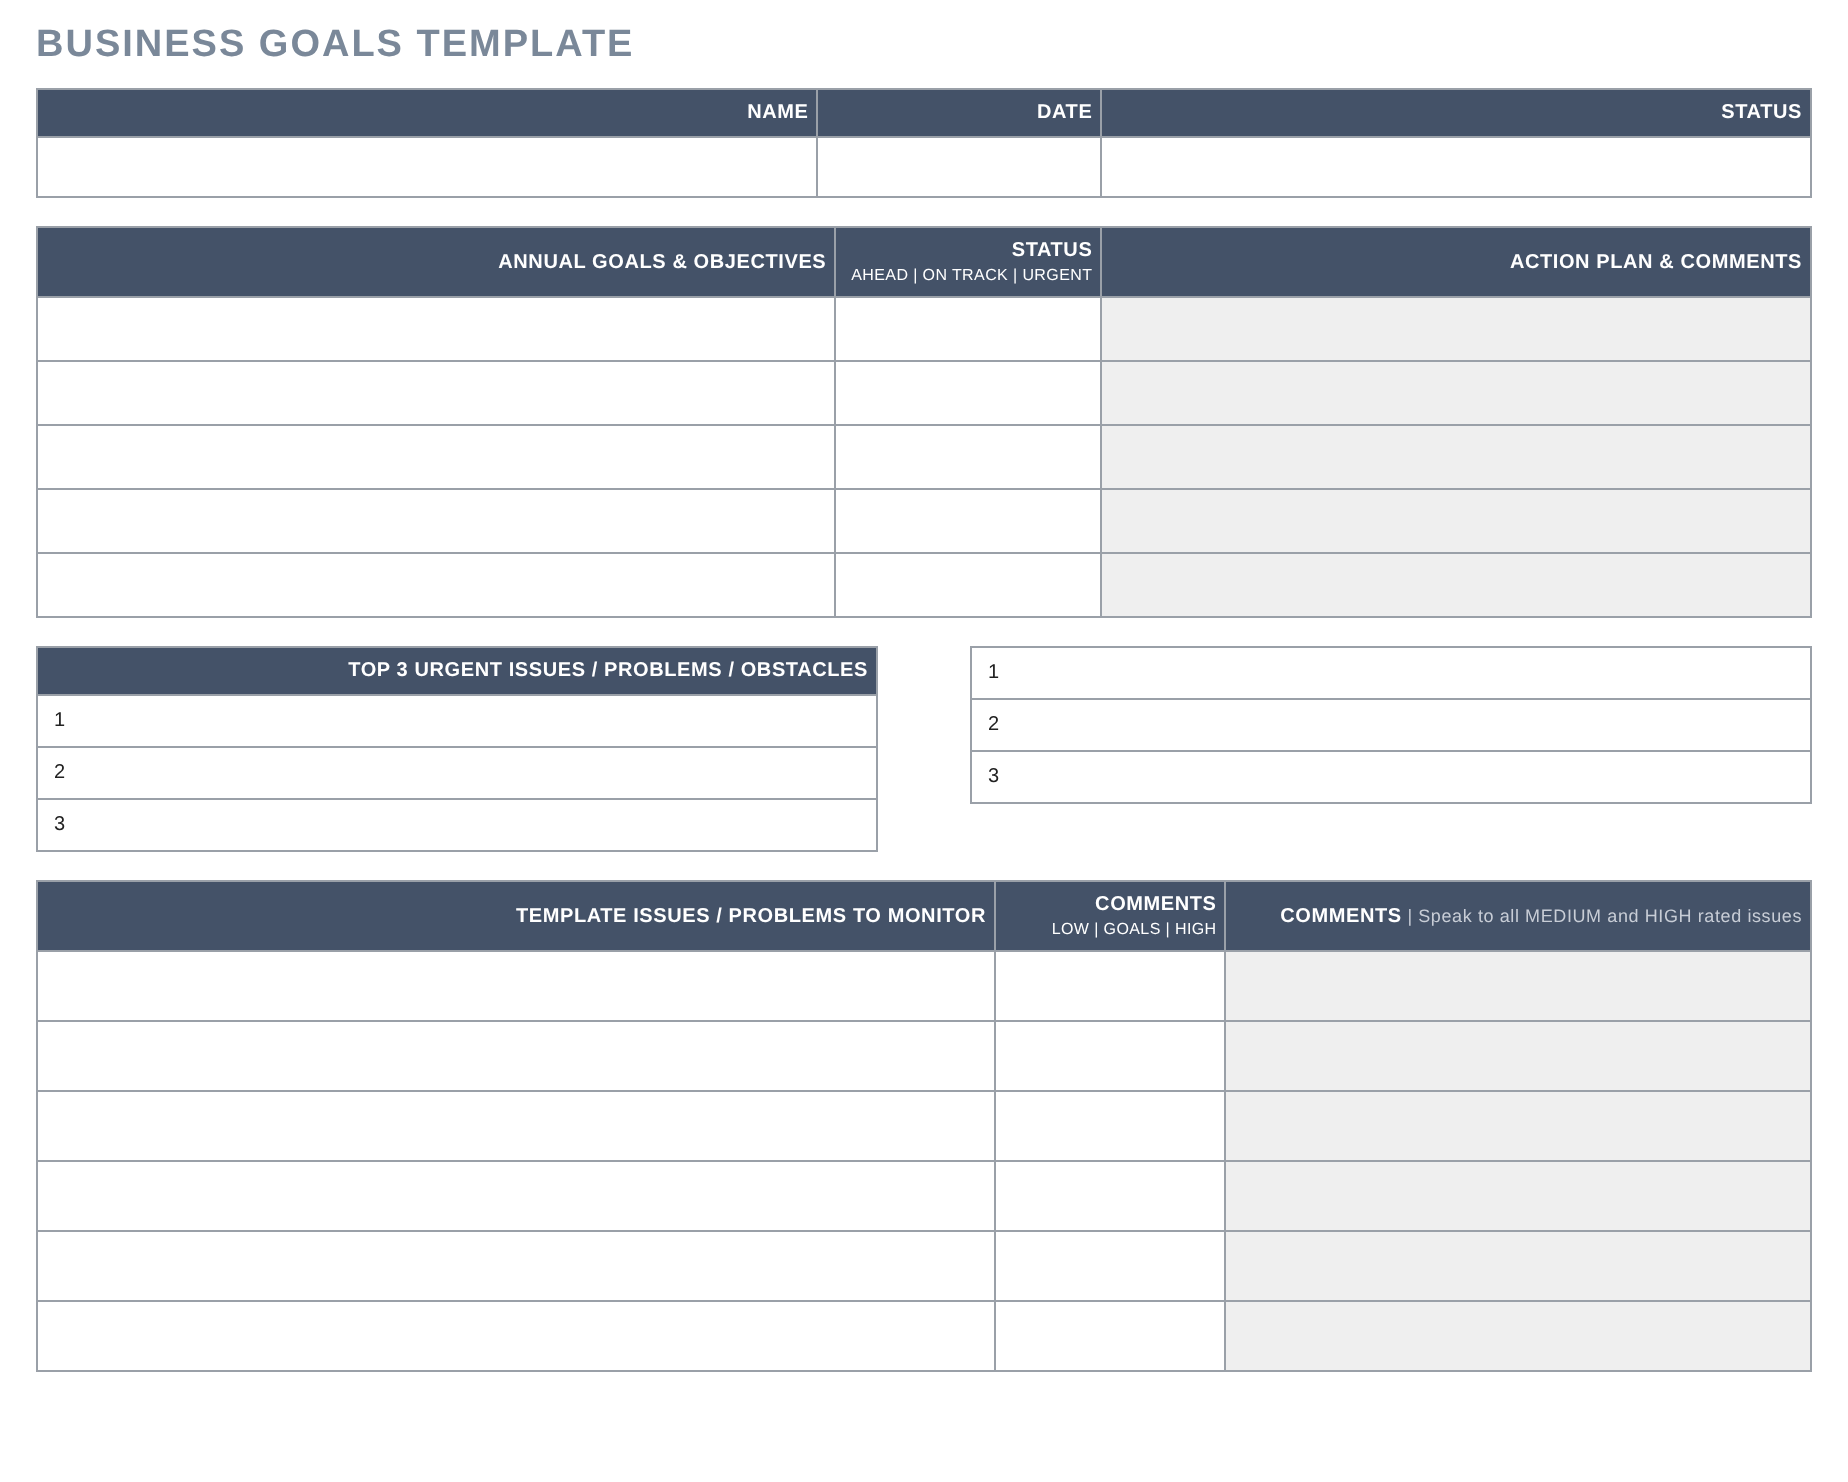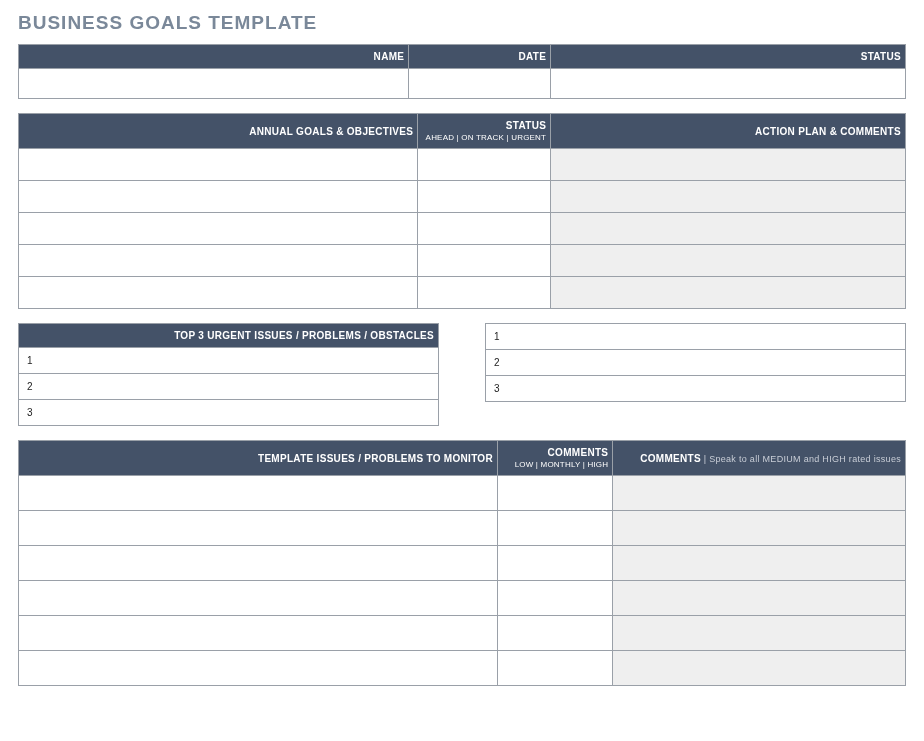--- a/index.html
+++ b/index.html
@@ -205,21 +205,21 @@
   <colgroup>
       <col class="c1">
       <col class="c2">
       <col class="c3">
     </colgroup>
   <tbody>
       <tr>
     <th>TEMPLATE ISSUES / PROBLEMS TO MONITOR</th>
     <th>
       <span>COMMENTS</span>
-      <span class="sub">LOW | MONTHLY | HIGH</span>
+      <span class="sub">LOW | GOALS | HIGH</span>
     </th>
     <th>
       <span>COMMENTS</span><span class="comment-sub"> | Speak to all MEDIUM and HIGH rated issues</span>
     </th>
   </tr>
   <tr>
     <td></td>
     <td></td>
     <td class="shaded"></td>
   </tr>

